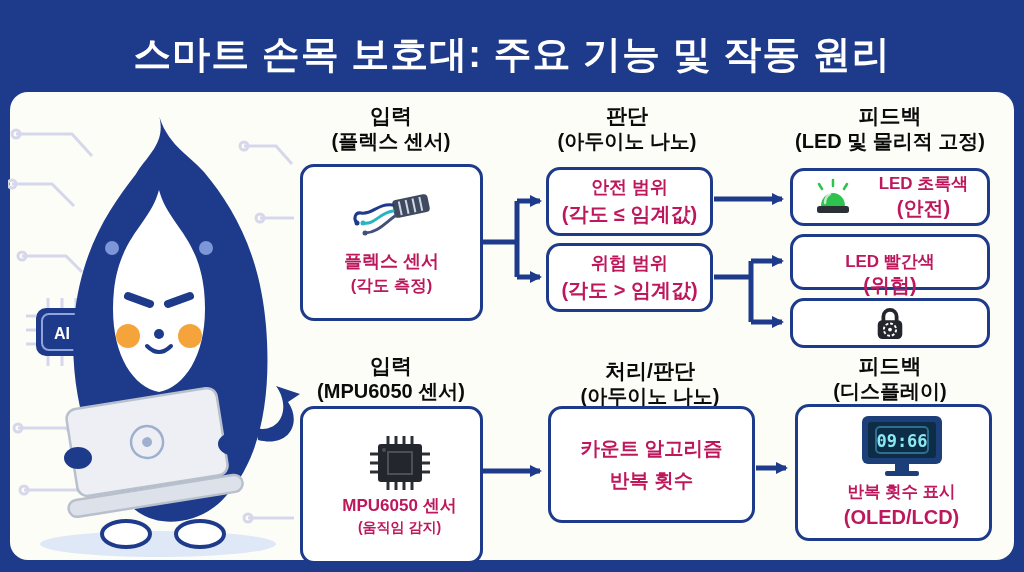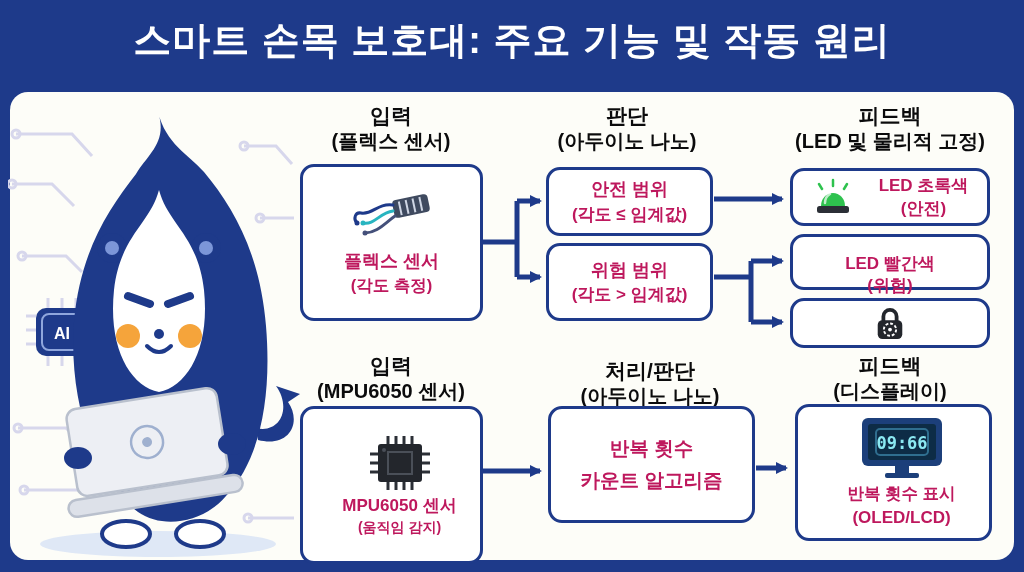--- a/index.html
+++ b/index.html
@@ -1,33 +1,33 @@
 <!DOCTYPE html>
 <html style="--navy: #1e3a8a; --panel: #fdfdf8; --green: #2ec24e; --red: #e83b34; --cheek: #f5a43b; --trace: #d7d7ec; --screen_text: #8be9f2;"><head>
 <meta charset="utf-8">
 <style>
   * { margin:0; padding:0; box-sizing:border-box; }
   html,body { width:1024px; height:572px; }
   body { font-family:"Liberation Sans","DejaVu Sans",sans-serif; }
   .page { position:relative; width:1024px; height:572px; background:var(--navy,#1e3a8a); overflow:hidden; }
-  .titlebar { position:absolute; top:0; left:0; width:100%; height:80px; display:flex; align-items:center; justify-content:center; }
+  .titlebar { position:absolute; top:0; left:0; width:100%; height:80px; display:flex; align-items:flex-end; justify-content:center; }
   .titlebar h1 { color:#ffffff; font-size:38px; font-weight:800; letter-spacing:1px; text-align:center; }
   .panel { position:absolute; left:10px; top:92px; width:1004px; height:468px; background:#fdfdf8; border-radius:18px; }
   .arrows { position:absolute; left:0; top:0; pointer-events:none; }
   .mascot { position:absolute; left:8px; top:98px; }
   .col-header { position:absolute; text-align:center; color:#0b0b0c; font-weight:800; line-height:1.22; }
   .col-header .l1 { font-size:21px; }
   .col-header .l2 { font-size:20px; }
   .fbox { position:absolute; background:#ffffff; border:3.5px solid var(--navy,#1e3a8a); border-radius:14px;
           display:flex; flex-direction:column; align-items:center; justify-content:center; text-align:center;
           color:#be185d; gap:3px; }
   .fbox.row { flex-direction:row; gap:25px; }
   .col { display:flex; flex-direction:column; align-items:center; gap:1px; }
   .t1 { font-weight:800; font-size:18px; line-height:1.25; }
-  .t2 { font-weight:700; font-size:17px; line-height:1.25; }
+  .t2 { font-weight:700; font-size:20px; line-height:1.25; }
   .xl { font-size:19.5px; font-weight:800; line-height:1.5; }
   .sm1 { font-weight:800; font-size:13.5px; line-height:1.25; }
   .sm2 { font-weight:700; font-size:12.5px; line-height:1.25; }
 </style>
 </head>
 <body>
 
 <div class="page">
 
   <header class="titlebar">
@@ -163,21 +163,21 @@
     </svg>
     <div class="t1">플렉스 센서</div>
     <div class="t2" style="font-size:16.5px;">(각도 측정)</div>
   </div>
 
   <div class="fbox" style="left:546px; top:167px; width:167px; height:69px;">
     <div class="t1">안전 범위</div>
     <div class="t2">(각도 ≤ 임계값)</div>
   </div>
 
-  <div class="fbox" style="left:546px; top:243px; width:167px; height:78px;">
+  <div class="fbox" style="left:546px; top:243px; width:167px; height:69px;">
     <div class="t1">위험 범위</div>
     <div class="t2">(각도 &gt; 임계값)</div>
   </div>
 
   <div class="fbox row" style="left:790px; top:168px; width:200px; height:58px;">
     <svg width="42" height="38" viewBox="0 0 42 38">
       <g style="stroke:var(--green,#2ec24e)" stroke-width="2.5" stroke-linecap="round">
         <line x1="21" y1="2" x2="21" y2="8"></line>
           <line x1="7" y1="6" x2="10" y2="11"></line>
           <line x1="35" y1="6" x2="32" y2="11"></line>
@@ -251,22 +251,22 @@
       </g>
       <rect x="10" y="10" width="44" height="38" rx="3" fill="#23262c"></rect>
       <rect x="20" y="18" width="24" height="22" fill="none" stroke="#4a4f58" stroke-width="2"></rect>
       <circle cx="16" cy="16" r="2" fill="#4a4f58"></circle>
     </svg>
     <div class="t1" style="font-size:17px;">MPU6050 센서</div>
     <div class="t2" style="font-size:14px;">(움직임 감지)</div>
   </div>
 
   <div class="fbox" style="left:548px; top:406px; width:207px; height:117px;">
+    <div class="xl">카운트 알고리즘</div>
     <div class="xl">반복 횟수</div>
-    <div class="xl">카운트 알고리즘</div>
   </div>
 
   <div class="fbox" style="left:795px; top:404px; width:197px; height:137px; gap:4px;padding-left:16px;">
     <svg width="86" height="62" viewBox="0 0 86 62">
       <rect x="3" y="1" width="80" height="48" rx="6" fill="#1c3f7a"></rect>
       <rect x="9" y="7" width="68" height="36" rx="3" fill="#0d2c46"></rect>
       <rect x="17" y="12" width="52" height="26" rx="4" fill="none" stroke="#2f6e8f" stroke-width="2"></rect>
       <text x="43" y="32" text-anchor="middle" font-size="17" font-weight="bold" style="fill:var(--screen_text,#8be9f2)" font-family="'DejaVu Sans Mono',monospace">09:66</text>
       <rect x="36" y="49" width="14" height="7" fill="#1c3f7a"></rect>
       <rect x="26" y="56" width="34" height="5" rx="2" fill="#1c3f7a"></rect>

